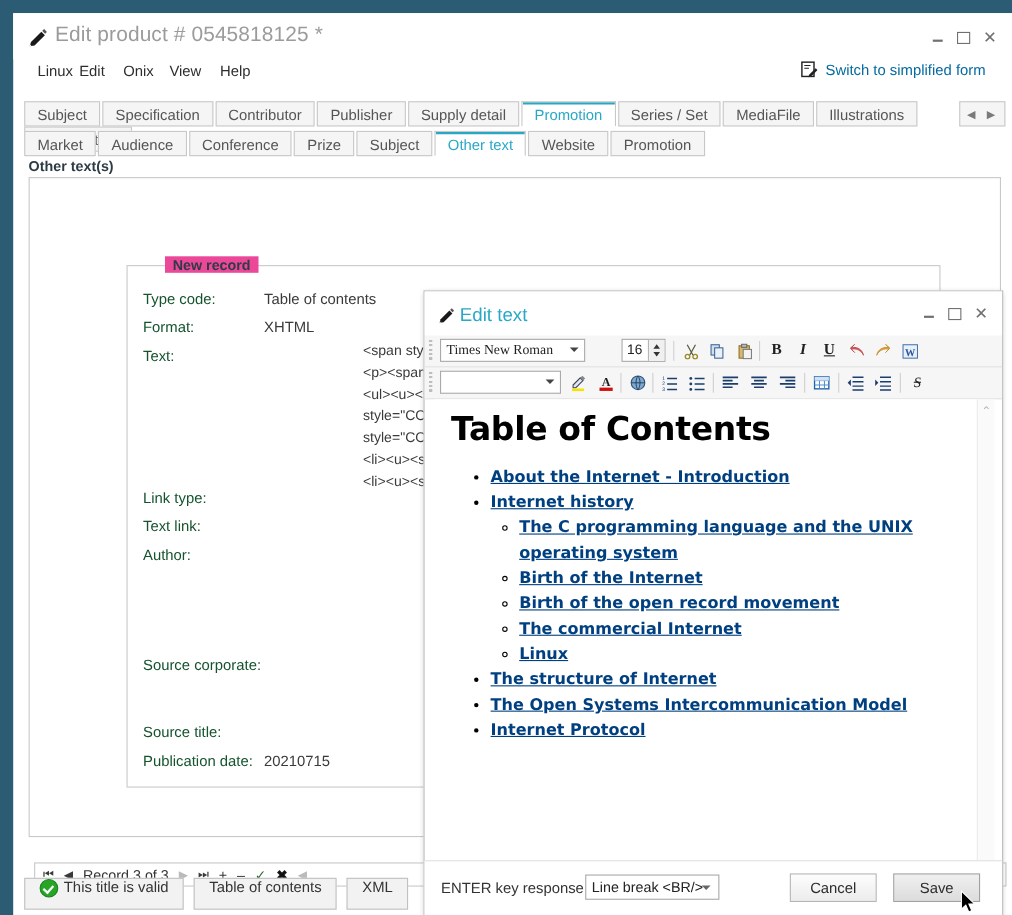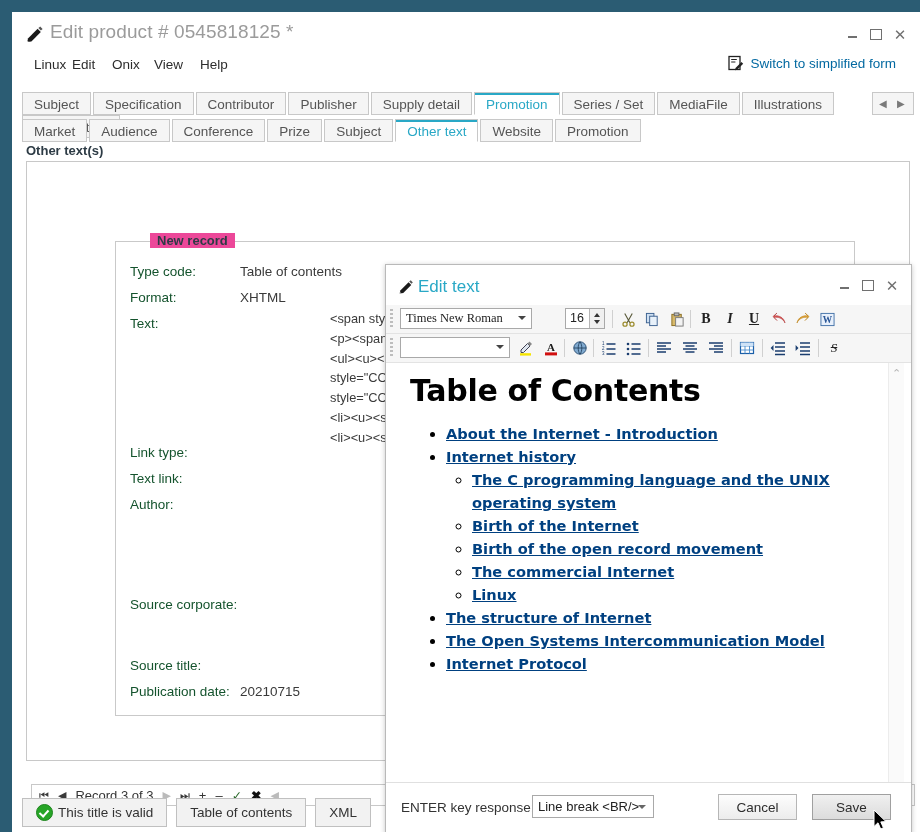--- a/index.html
+++ b/index.html
@@ -104,21 +104,21 @@
   .recnav .lbl{font-size:13px;color:#333;}
   .recnav .ok{color:#2d6b2d;}
   .recnav .xx{color:#111;font-weight:bold;}
   .recnav .dim{color:#bbb;}
 
   
   .bottombar{position:absolute;left:10px;top:786px;height:30px;display:flex;gap:9px;}
   .bbtn{
     height:29px;min-width:54px;padding:0 13px;background:#f2f2f2;
     border:1px solid #c0c0c0;box-sizing:border-box;font-size:13.5px;color:#333;
-    display:flex;align-items:center;justify-content:center;gap:5px;cursor:default;
+    display:flex;align-items:flex-start;justify-content:center;gap:5px;cursor:default;
   }
   .chk-circle{
     width:15px;height:15px;border-radius:50%;background:#27a527;
     display:inline-block;position:relative;border:1px solid #1d851d;
   }
   .chk-circle::after{
     content:"";position:absolute;left:4px;top:3px;width:4px;height:7px;
     border:solid #fff;border-width:0 2px 2px 0;transform:rotate(42deg);
   }
 

